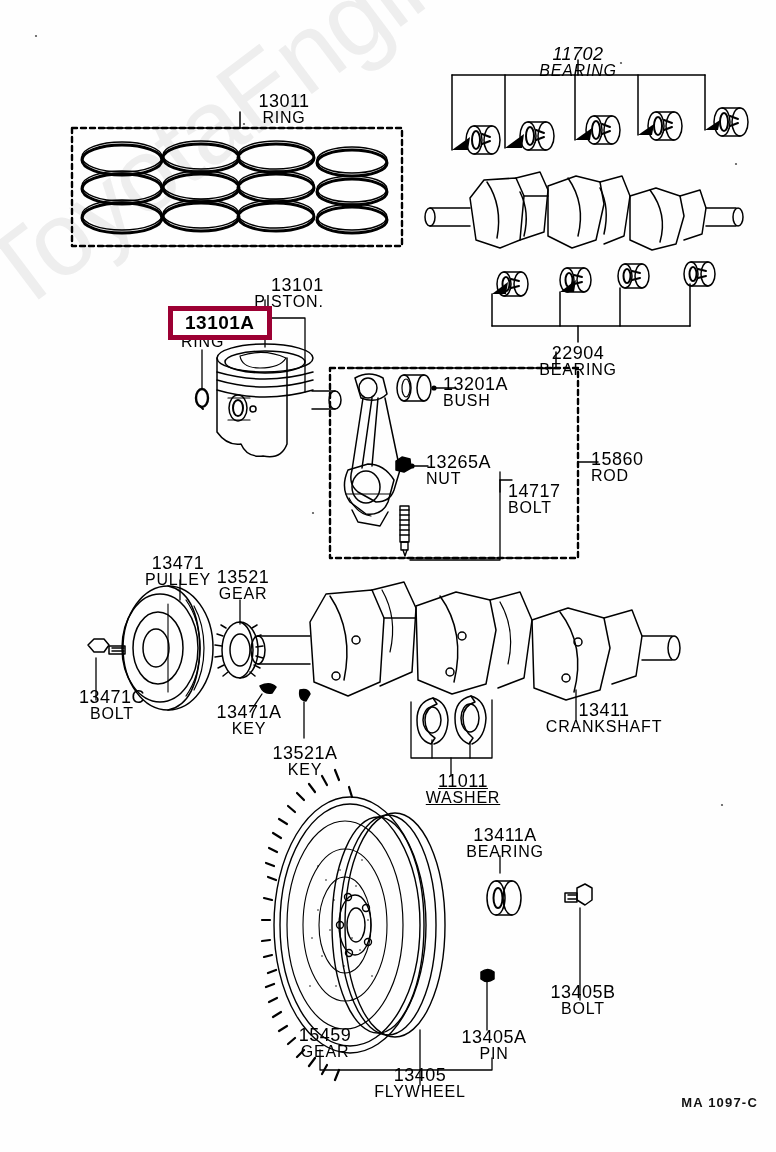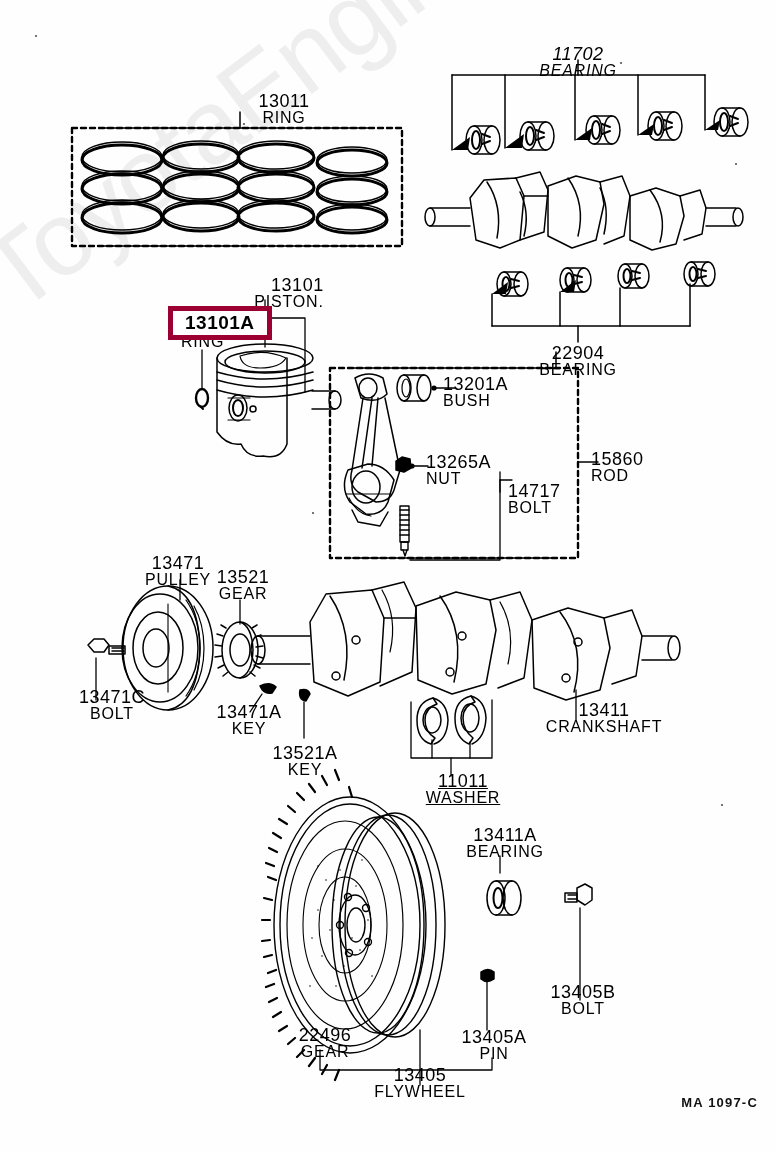--- a/index.html
+++ b/index.html
@@ -588,21 +588,21 @@
     <span class="num">13411A</span>
     <span class="sub">BEARING</span>
   </div>
 
   <div class="lbl ctr" style="left:576px;top:983px;margin-left:7px;">
     <span class="num">13405B</span>
     <span class="sub">BOLT</span>
   </div>
 
   <div class="lbl ctr" style="left:325px;top:1026px;">
-    <span class="num">22496</span>
+    <span class="num">15459</span>
     <span class="sub">GEAR</span>
   </div>
 
   <div class="lbl ctr" style="left:494px;top:1028px;">
     <span class="num">13405A</span>
     <span class="sub">PIN</span>
   </div>
 
   <div class="lbl ctr" style="left:420px;top:1066px;">
     <span class="num">13405</span>

